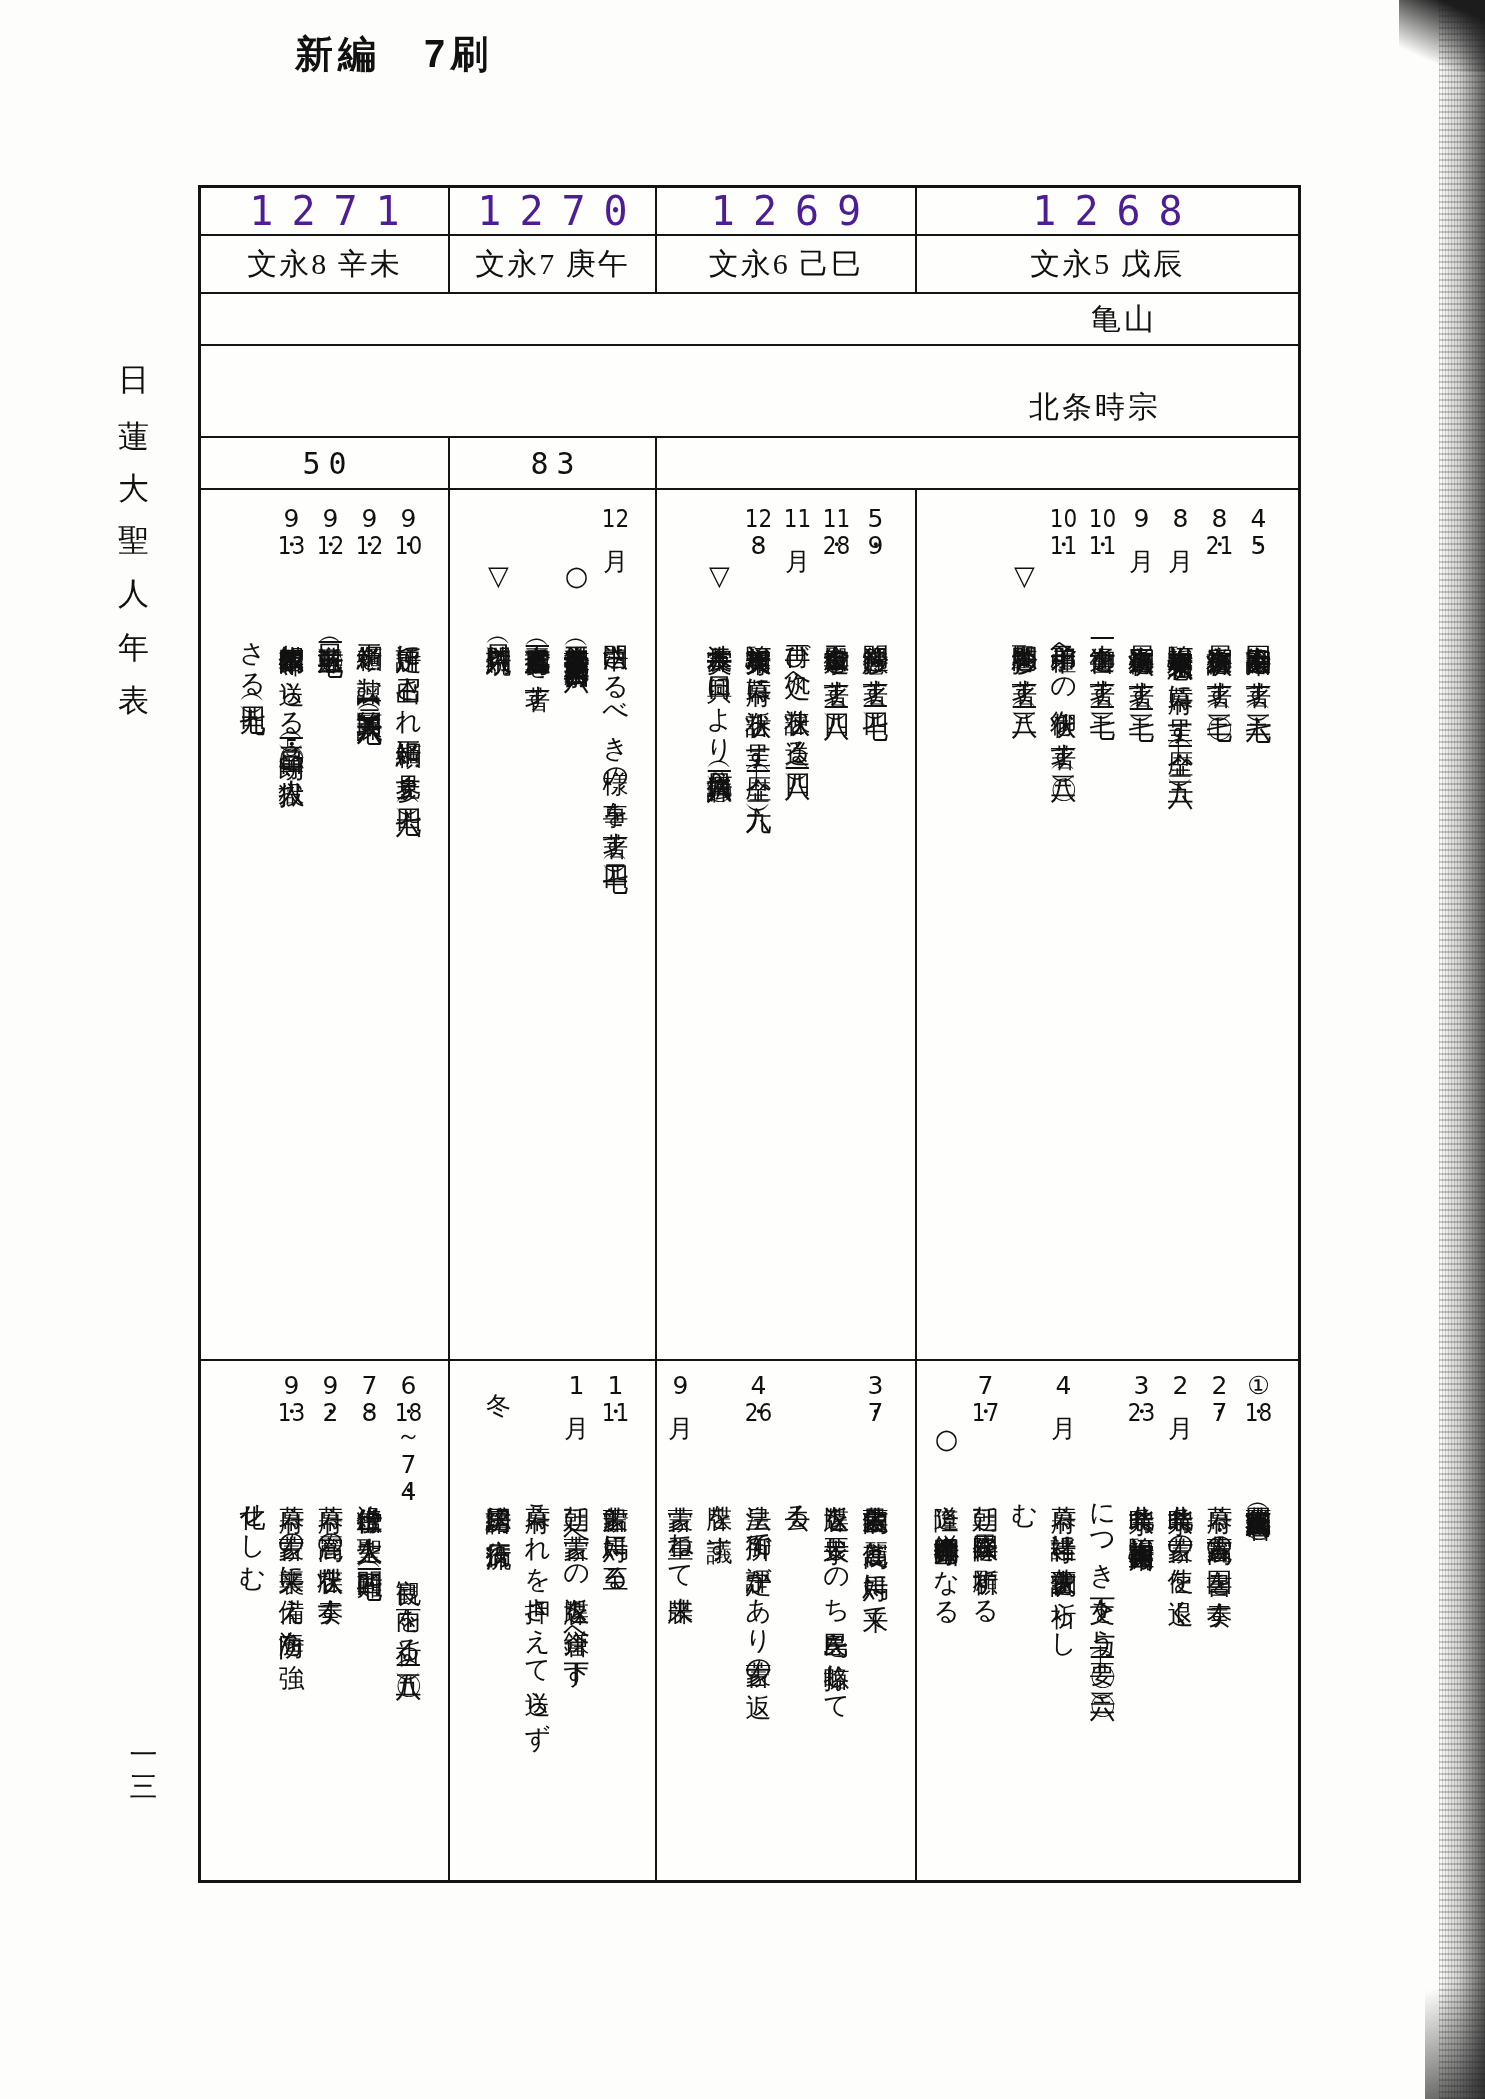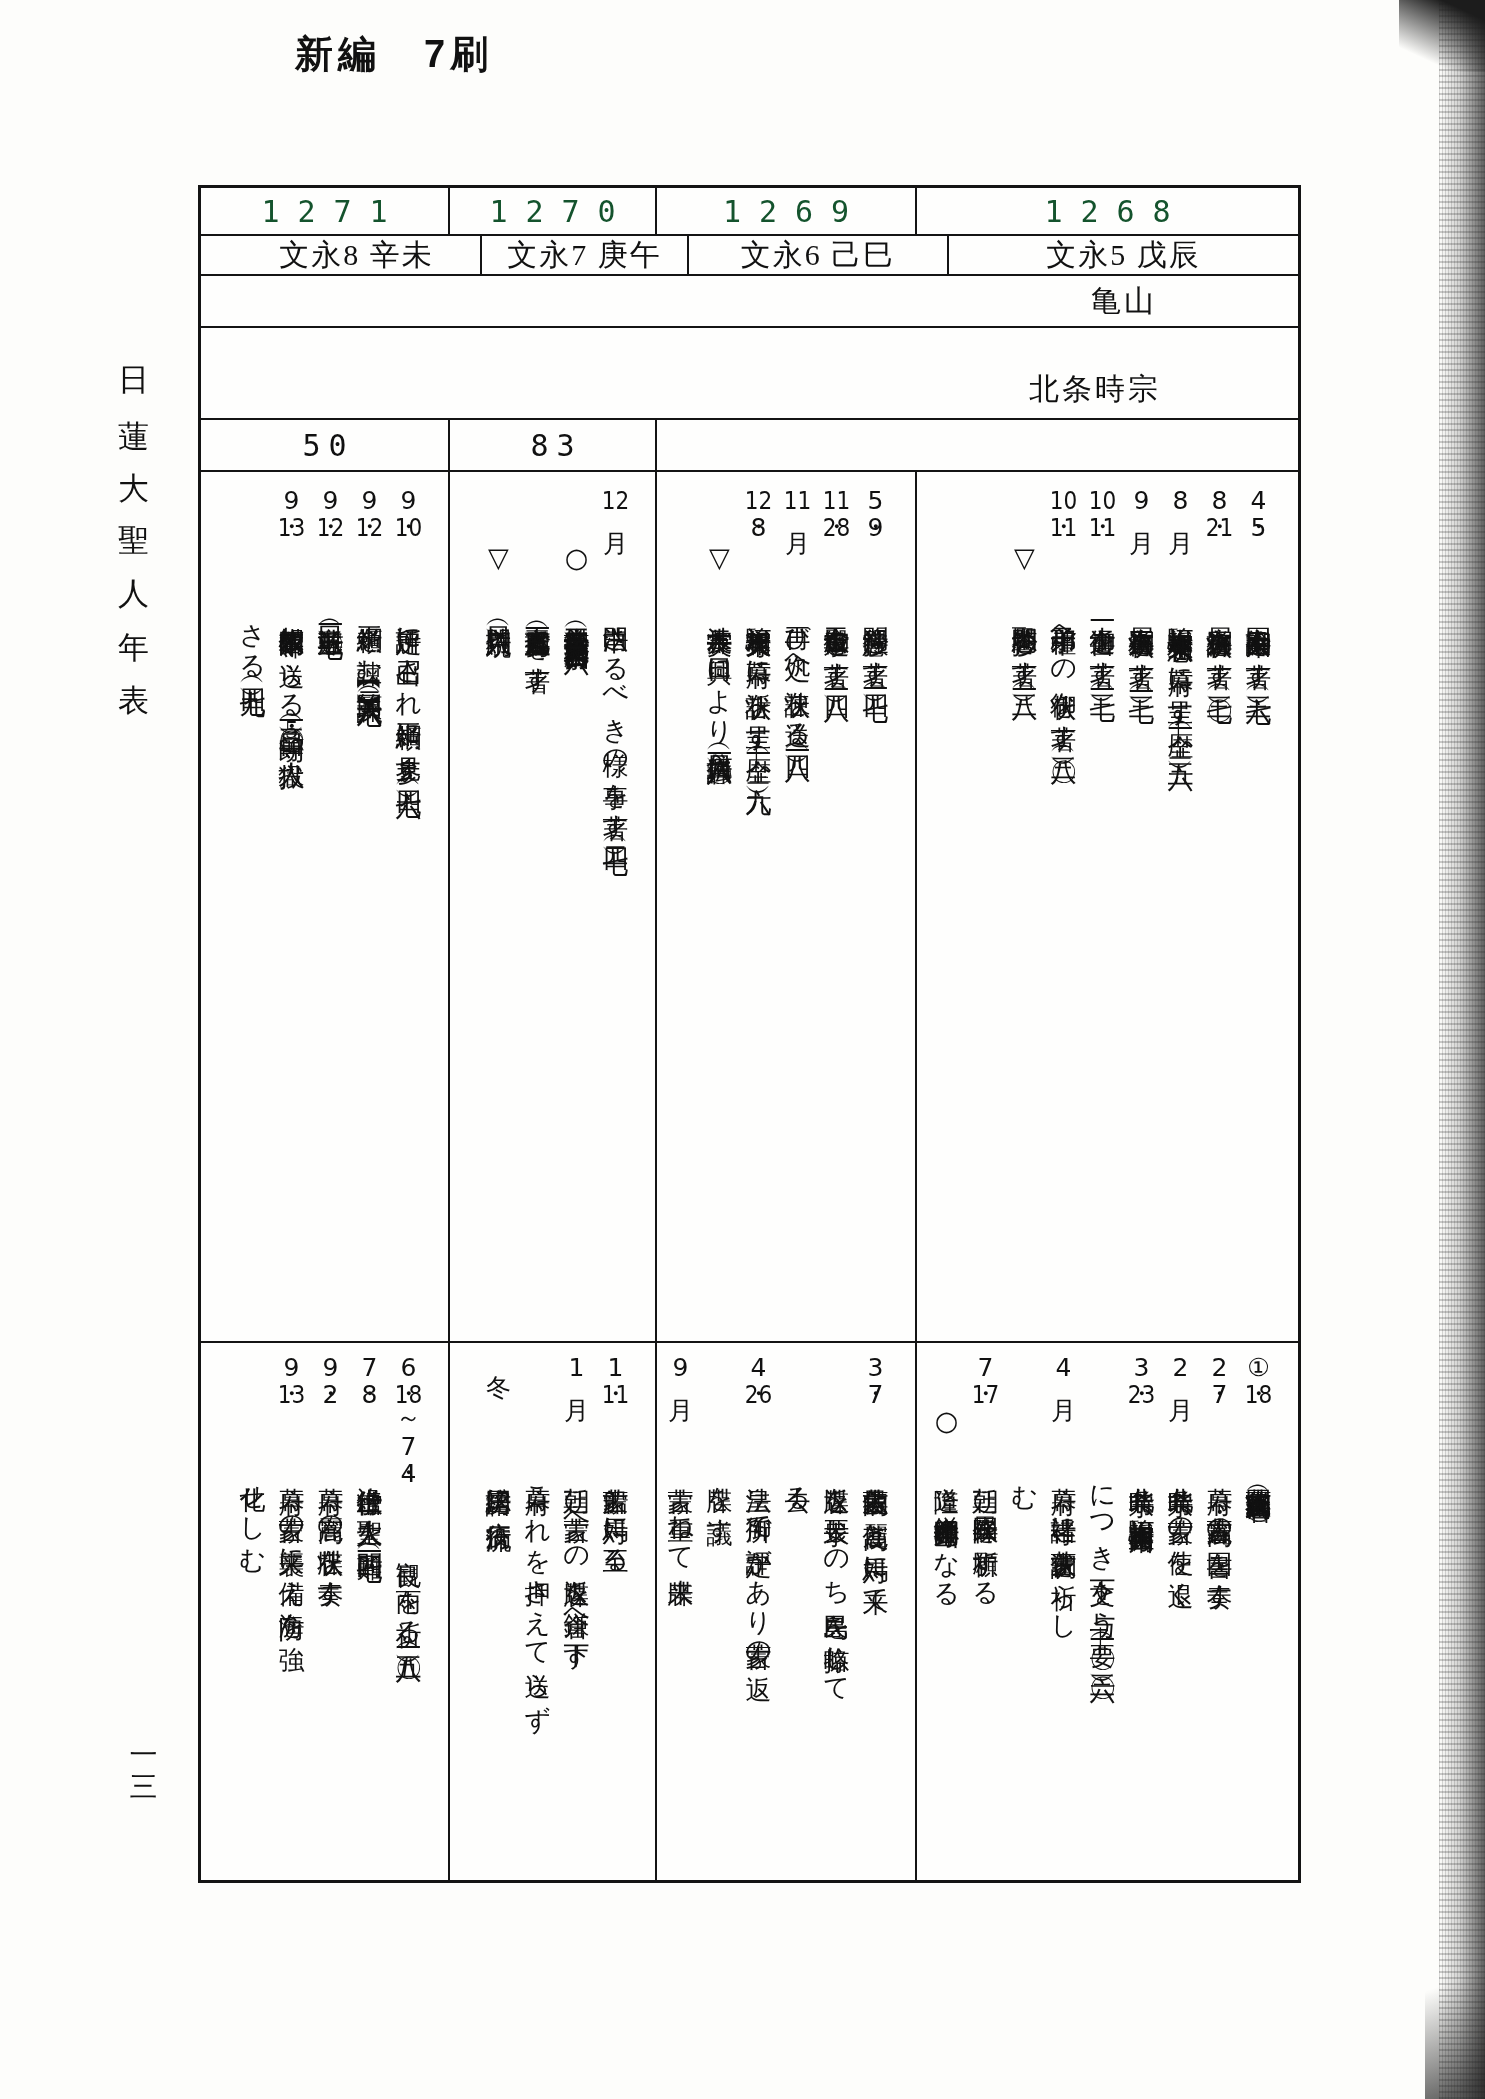--- a/index.html
+++ b/index.html
@@ -45,34 +45,34 @@
   }
   
   .table{
     position:absolute;left:198px;top:185px;width:1103px;height:1698px;
     border:3px solid #141414;box-sizing:border-box;
     display:flex;flex-direction:column;background:#fefefd;
   }
   .row{display:flex;border-bottom:2px solid #141414;box-sizing:border-box;flex:none;}
   .row:last-child{border-bottom:none;flex:1;}
   .row-years{height:48px;}
-  .row-eras{height:40px;padding-left:32px;}
+  .row-eras{height:58px;}
   .row-emperor{height:52px;text-align:center;}
   .row-regent{height:60px;margin-top:32px;}
   .row-ages{height:52px;}
   .row-events-1{height:871px;}
   .cell{box-sizing:border-box;border-right:2px solid #141414;}
   .row>.cell:nth-child(1){width:249px;}
   .row>.cell:nth-child(2){width:207px;}
   .row>.cell:nth-child(3){width:260px;}
   .row>.cell:nth-child(4){flex:1;border-right:none;}
   .hcell{display:flex;align-items:center;justify-content:center;}
   .year-cell span{
     font-family:"DejaVu Sans Mono","Liberation Mono",monospace;
-    font-size:30px;letter-spacing:18px;margin-right:-18px;color:#14532d;
+    font-size:40px;letter-spacing:18px;margin-right:-18px;color:#4c1d95;
   }
   .era-cell span{font-size:30px;letter-spacing:2px;color:#111;}
   .age-cell span{
     font-family:"DejaVu Sans Mono","Liberation Mono",monospace;
     font-size:30px;letter-spacing:8px;margin-right:-8px;color:#111;
   }
   .row-span{position:relative;}
   .row-span .span-label{
     position:absolute;top:50%;transform:translateY(-50%);
     font-size:30px;letter-spacing:3px;color:#111;white-space:nowrap;

